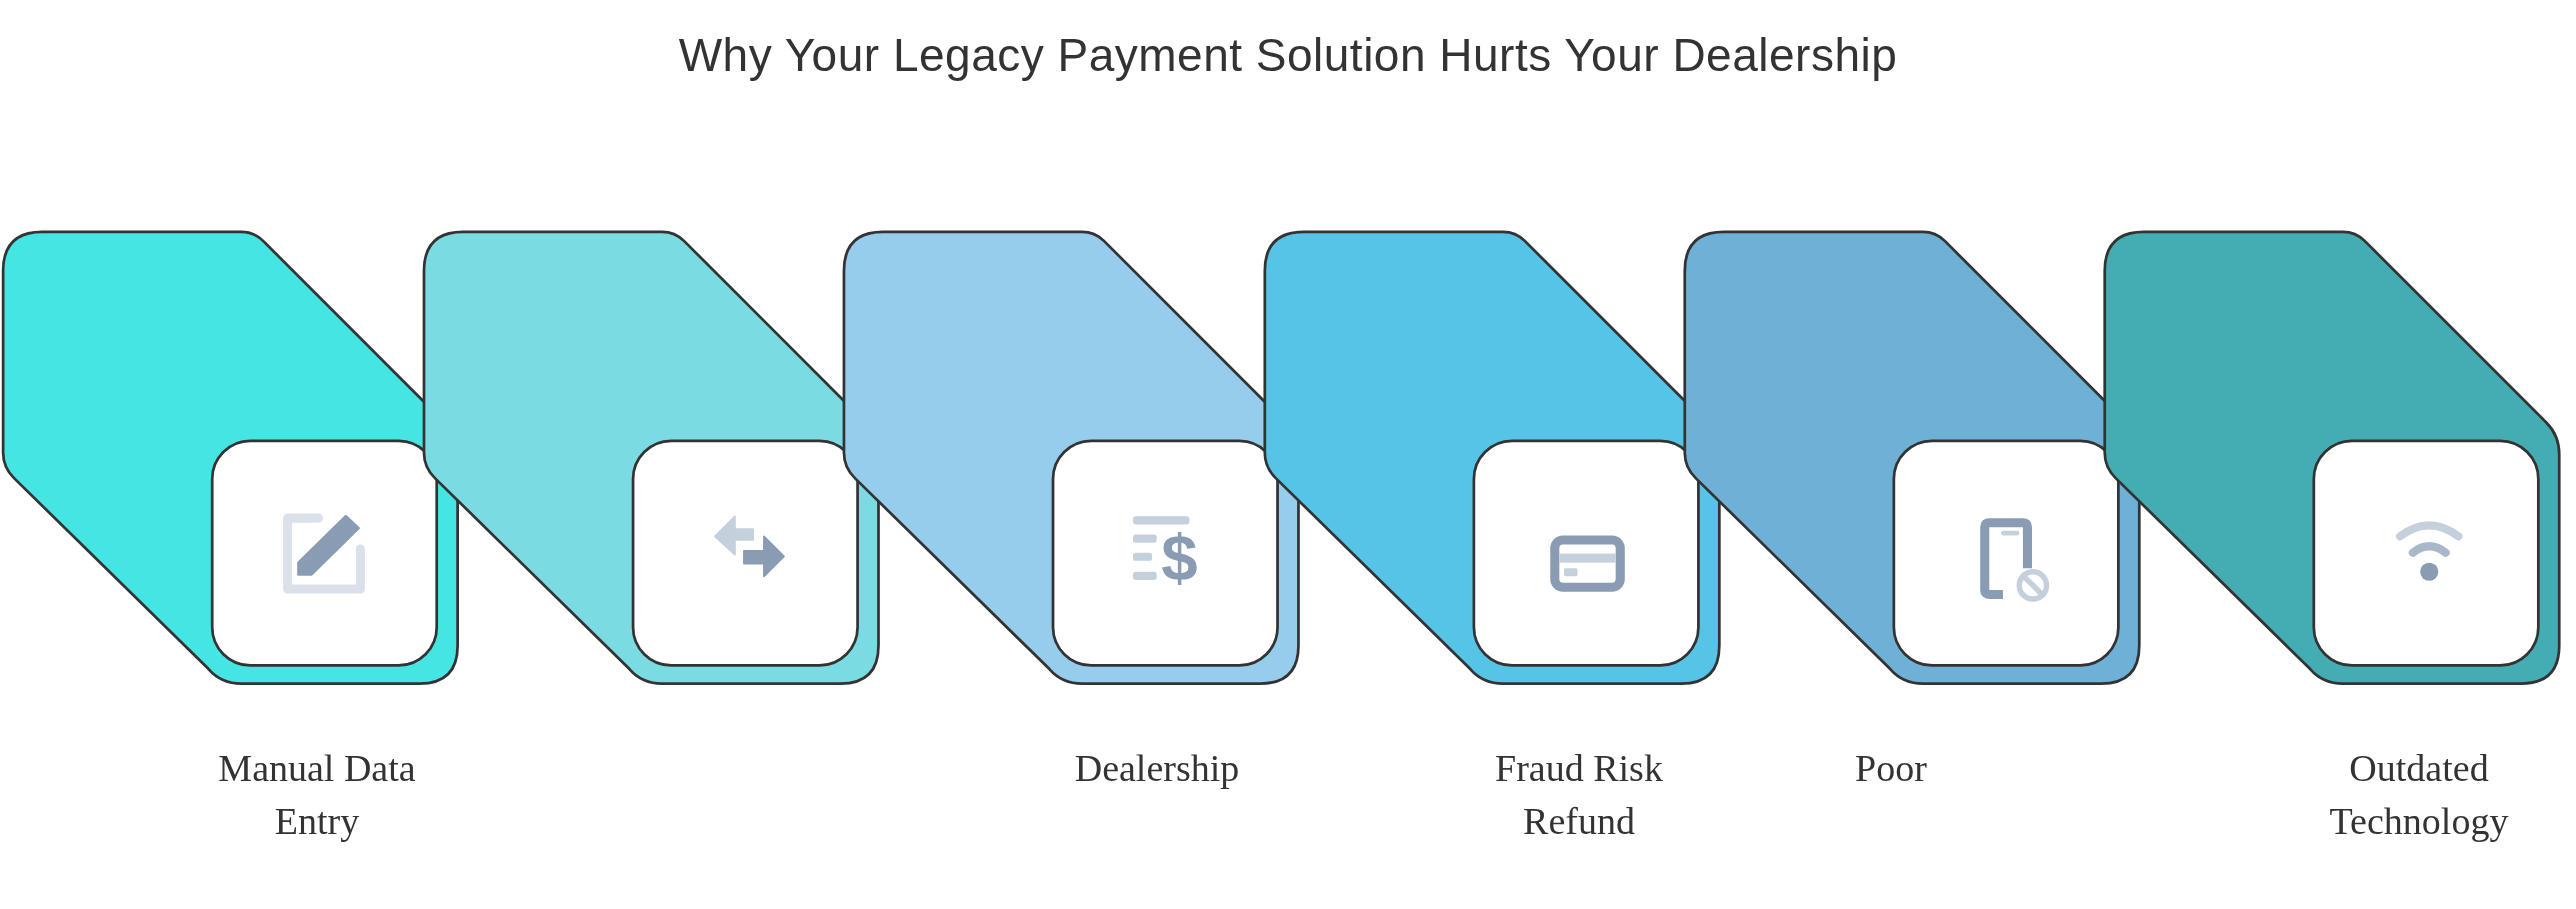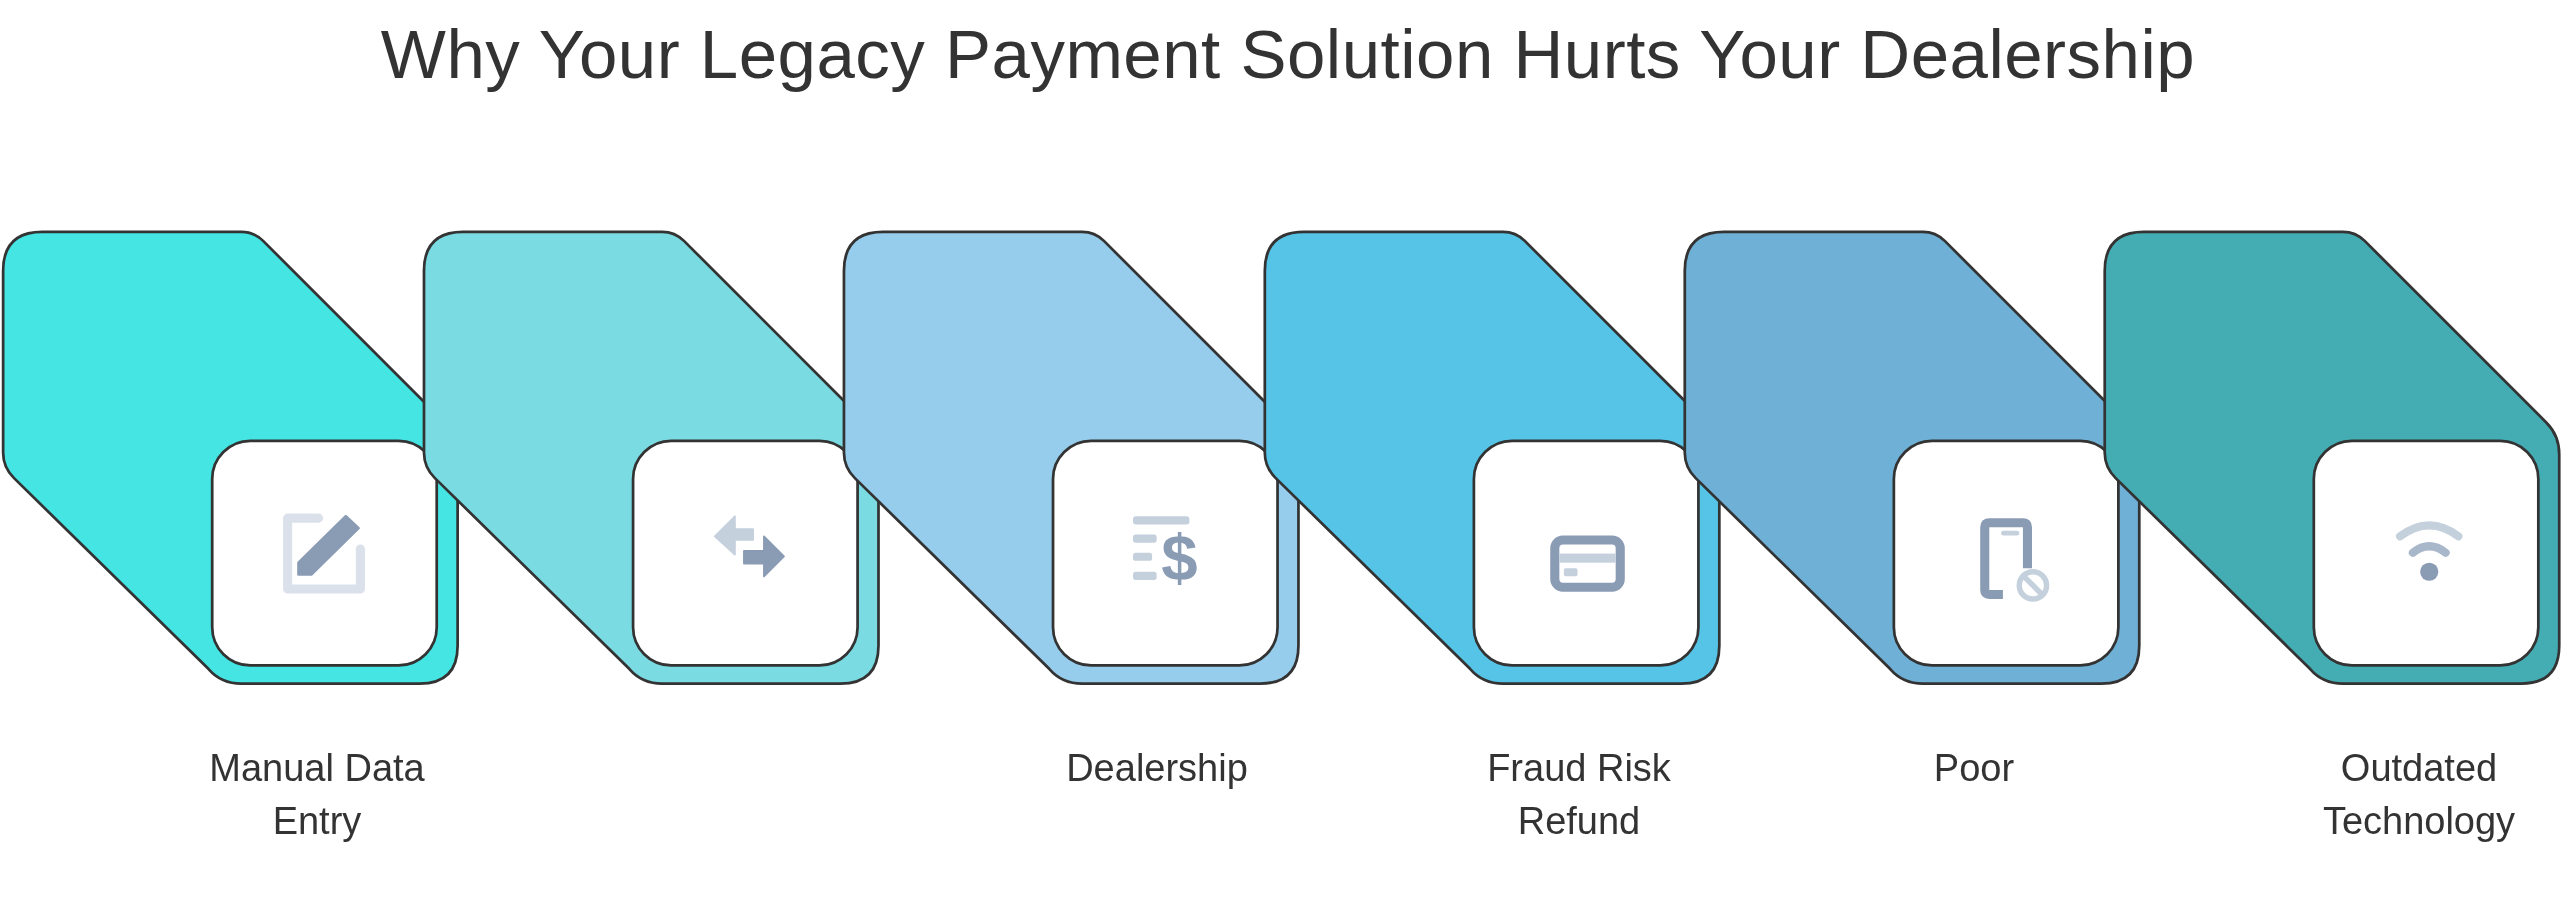--- a/index.html
+++ b/index.html
@@ -1,24 +1,24 @@
 <!DOCTYPE html>
 <html style="font-size:14.5px"><head>
 <meta charset="utf-8">
 <style>
   html, body { margin: 0; padding: 0; background: #ffffff; }
   body { width: 2576px; height: 909px; position: relative; overflow: hidden;
          font-family: "Liberation Sans", "DejaVu Sans", sans-serif; color: #333333; }
   .title { position: absolute; left: 0; top: 12.7px; width: 2576px; text-align: center;
-           font-size: 69px; line-height: 84px; color: #333333; letter-spacing: 0.5px; }
+           font-size: 46px; line-height: 84px; color: #333333; letter-spacing: 0.5px; }
   .stage { position: absolute; left: 0; top: 0; width: 2576px; height: 909px; }
   .stage svg { position: absolute; left: 0; top: 0; }
   .label { position: absolute; top: 742px; left: 109px; width: 436px; margin-left: -218px;
            text-align: center; font-size: 38px; line-height: 53px; color: #333333; }
-  .label span { display: block; }
+  .label span { display: block; font-family: Liberation Serif, serif; }
 </style>
 </head>
 <body>
 
 <div class="title">Why Your Legacy Payment Solution Hurts Your Dealership</div>
 
 <div class="stage">
   <svg width="2576" height="909" viewBox="0 0 2833 1000" xmlns="http://www.w3.org/2000/svg">
     <defs>
 
@@ -91,21 +91,21 @@
     <span>Manual Data</span>
     <span>Entry</span>
   </div>
   <div class="label" style="left:1157px">
     <span>Dealership</span>
   </div>
   <div class="label" style="left:1579px">
     <span>Fraud Risk</span>
     <span>Refund</span>
   </div>
-  <div class="label" style="left:1974px">
+  <div class="label" style="left:1891px">
     <span>Poor</span>
   </div>
   <div class="label" style="left:2419px">
     <span>Outdated</span>
     <span>Technology</span>
   </div>
 </div>
 
 
 </body></html>

